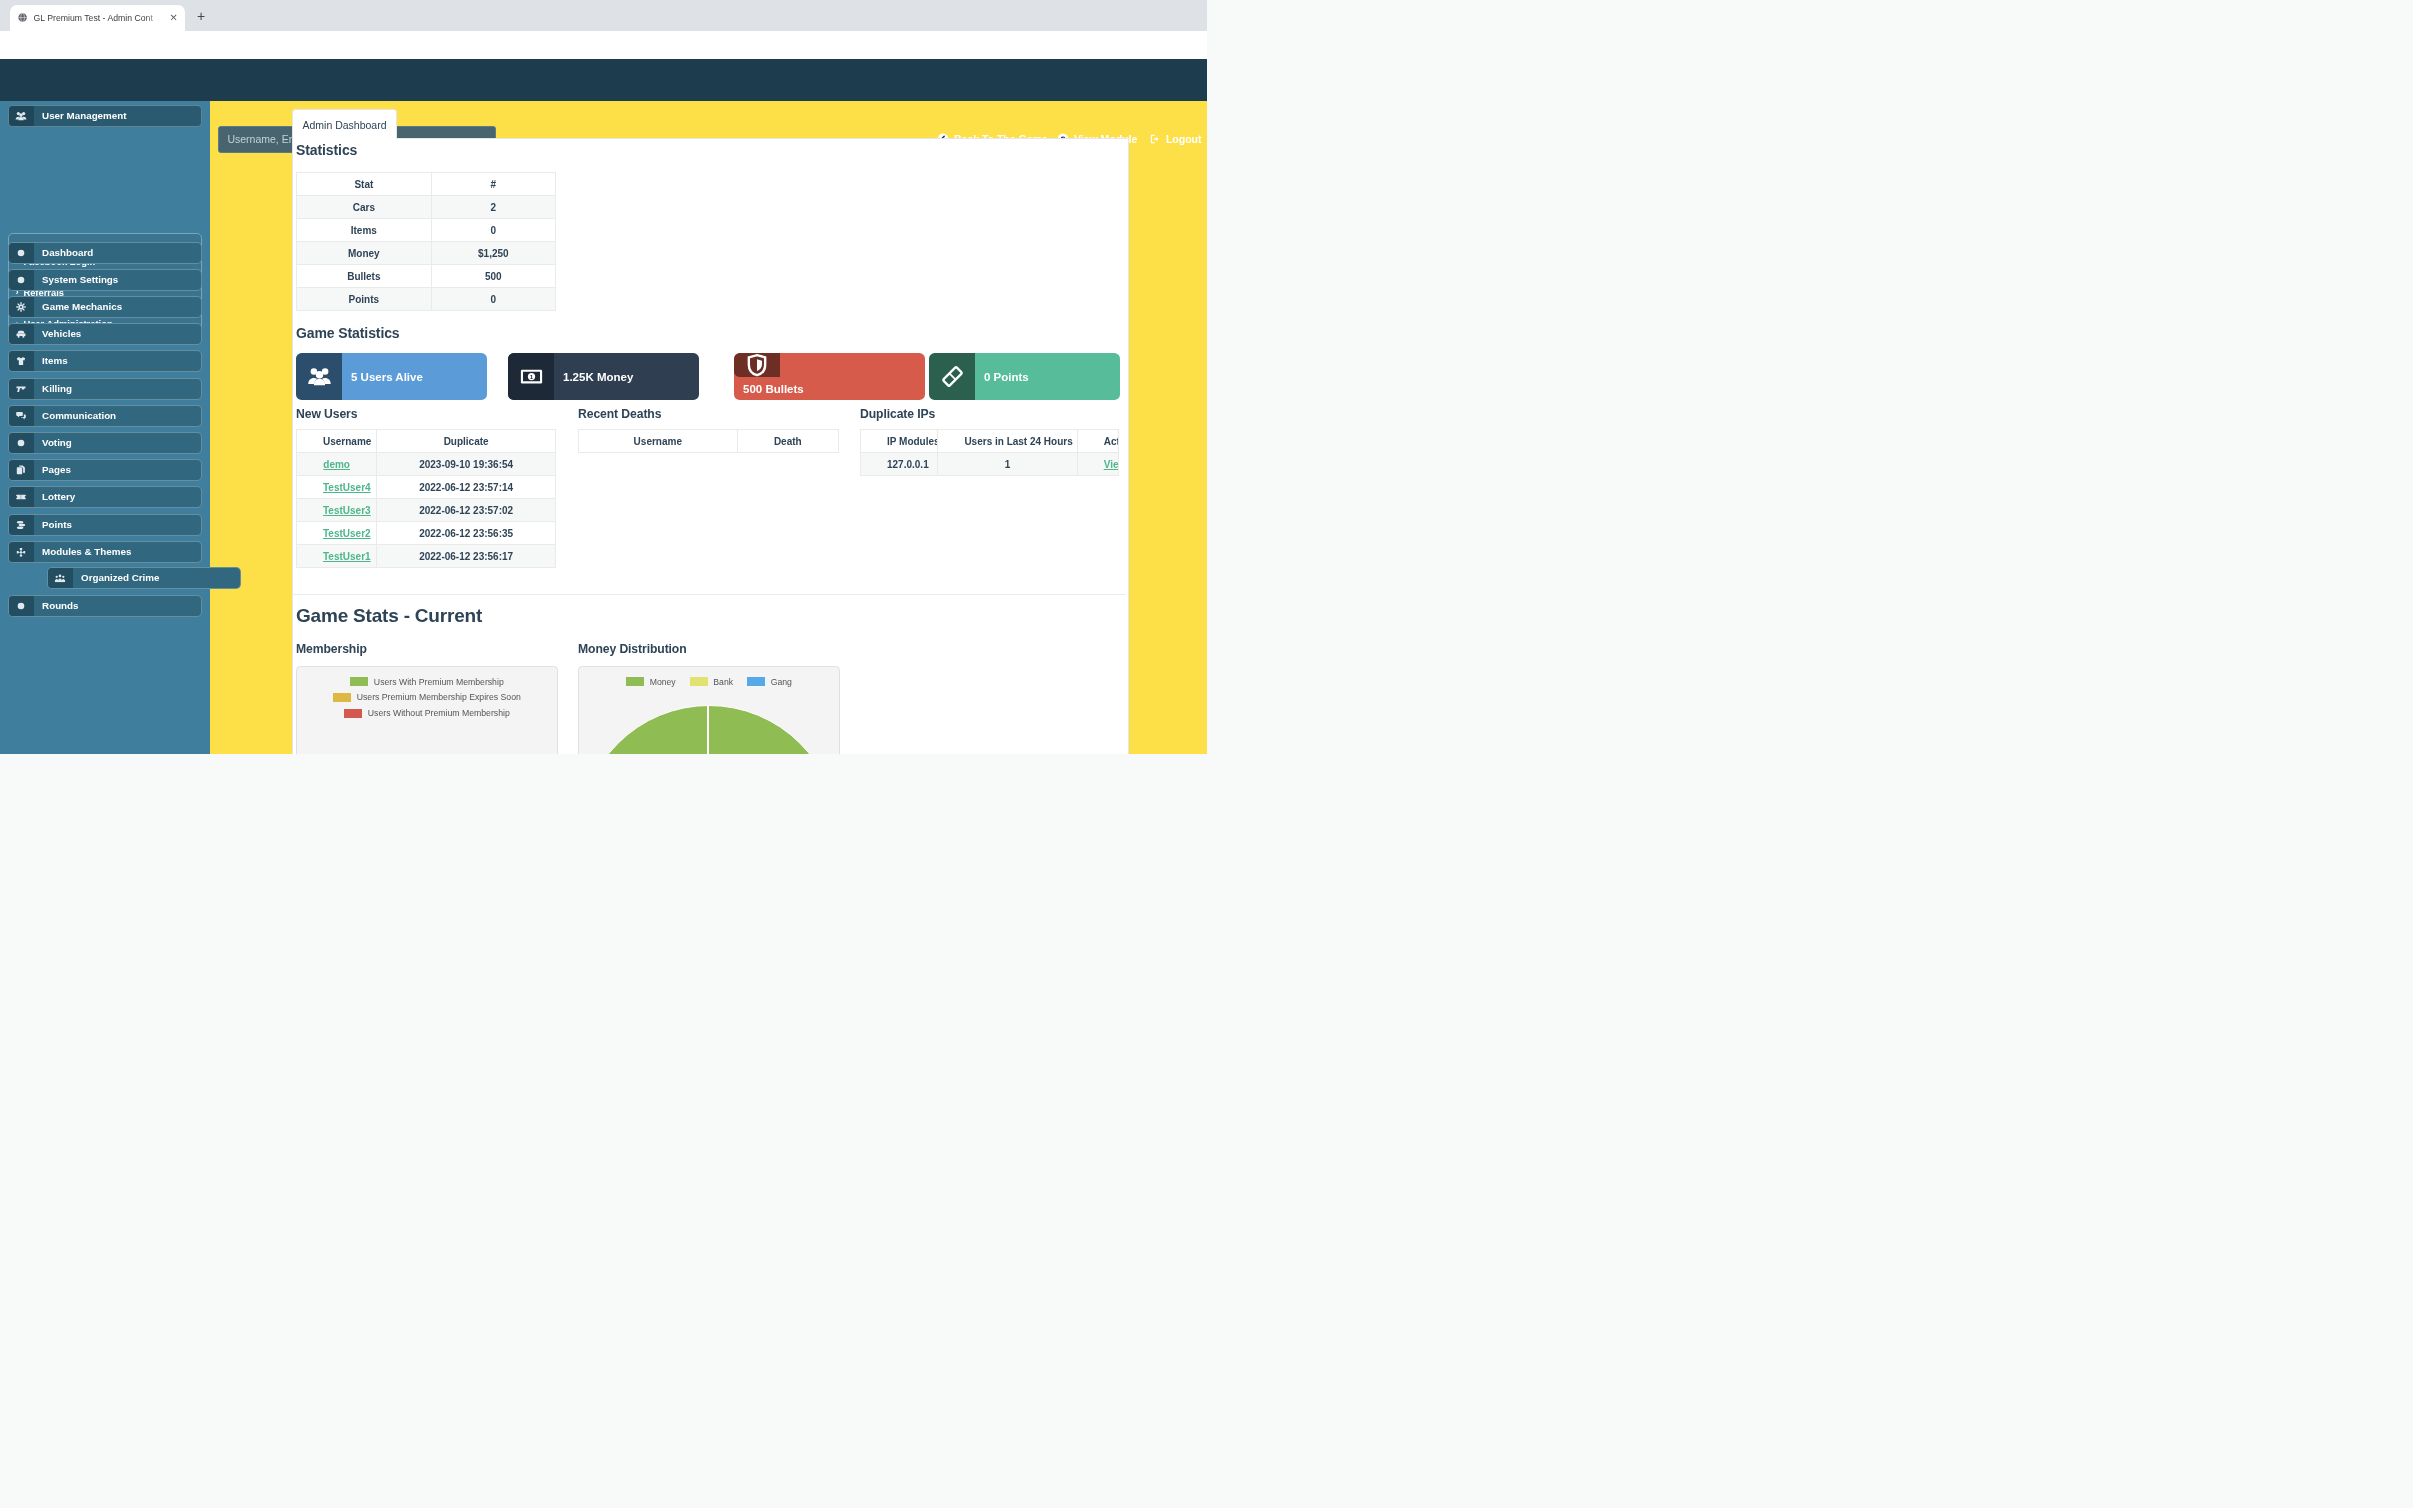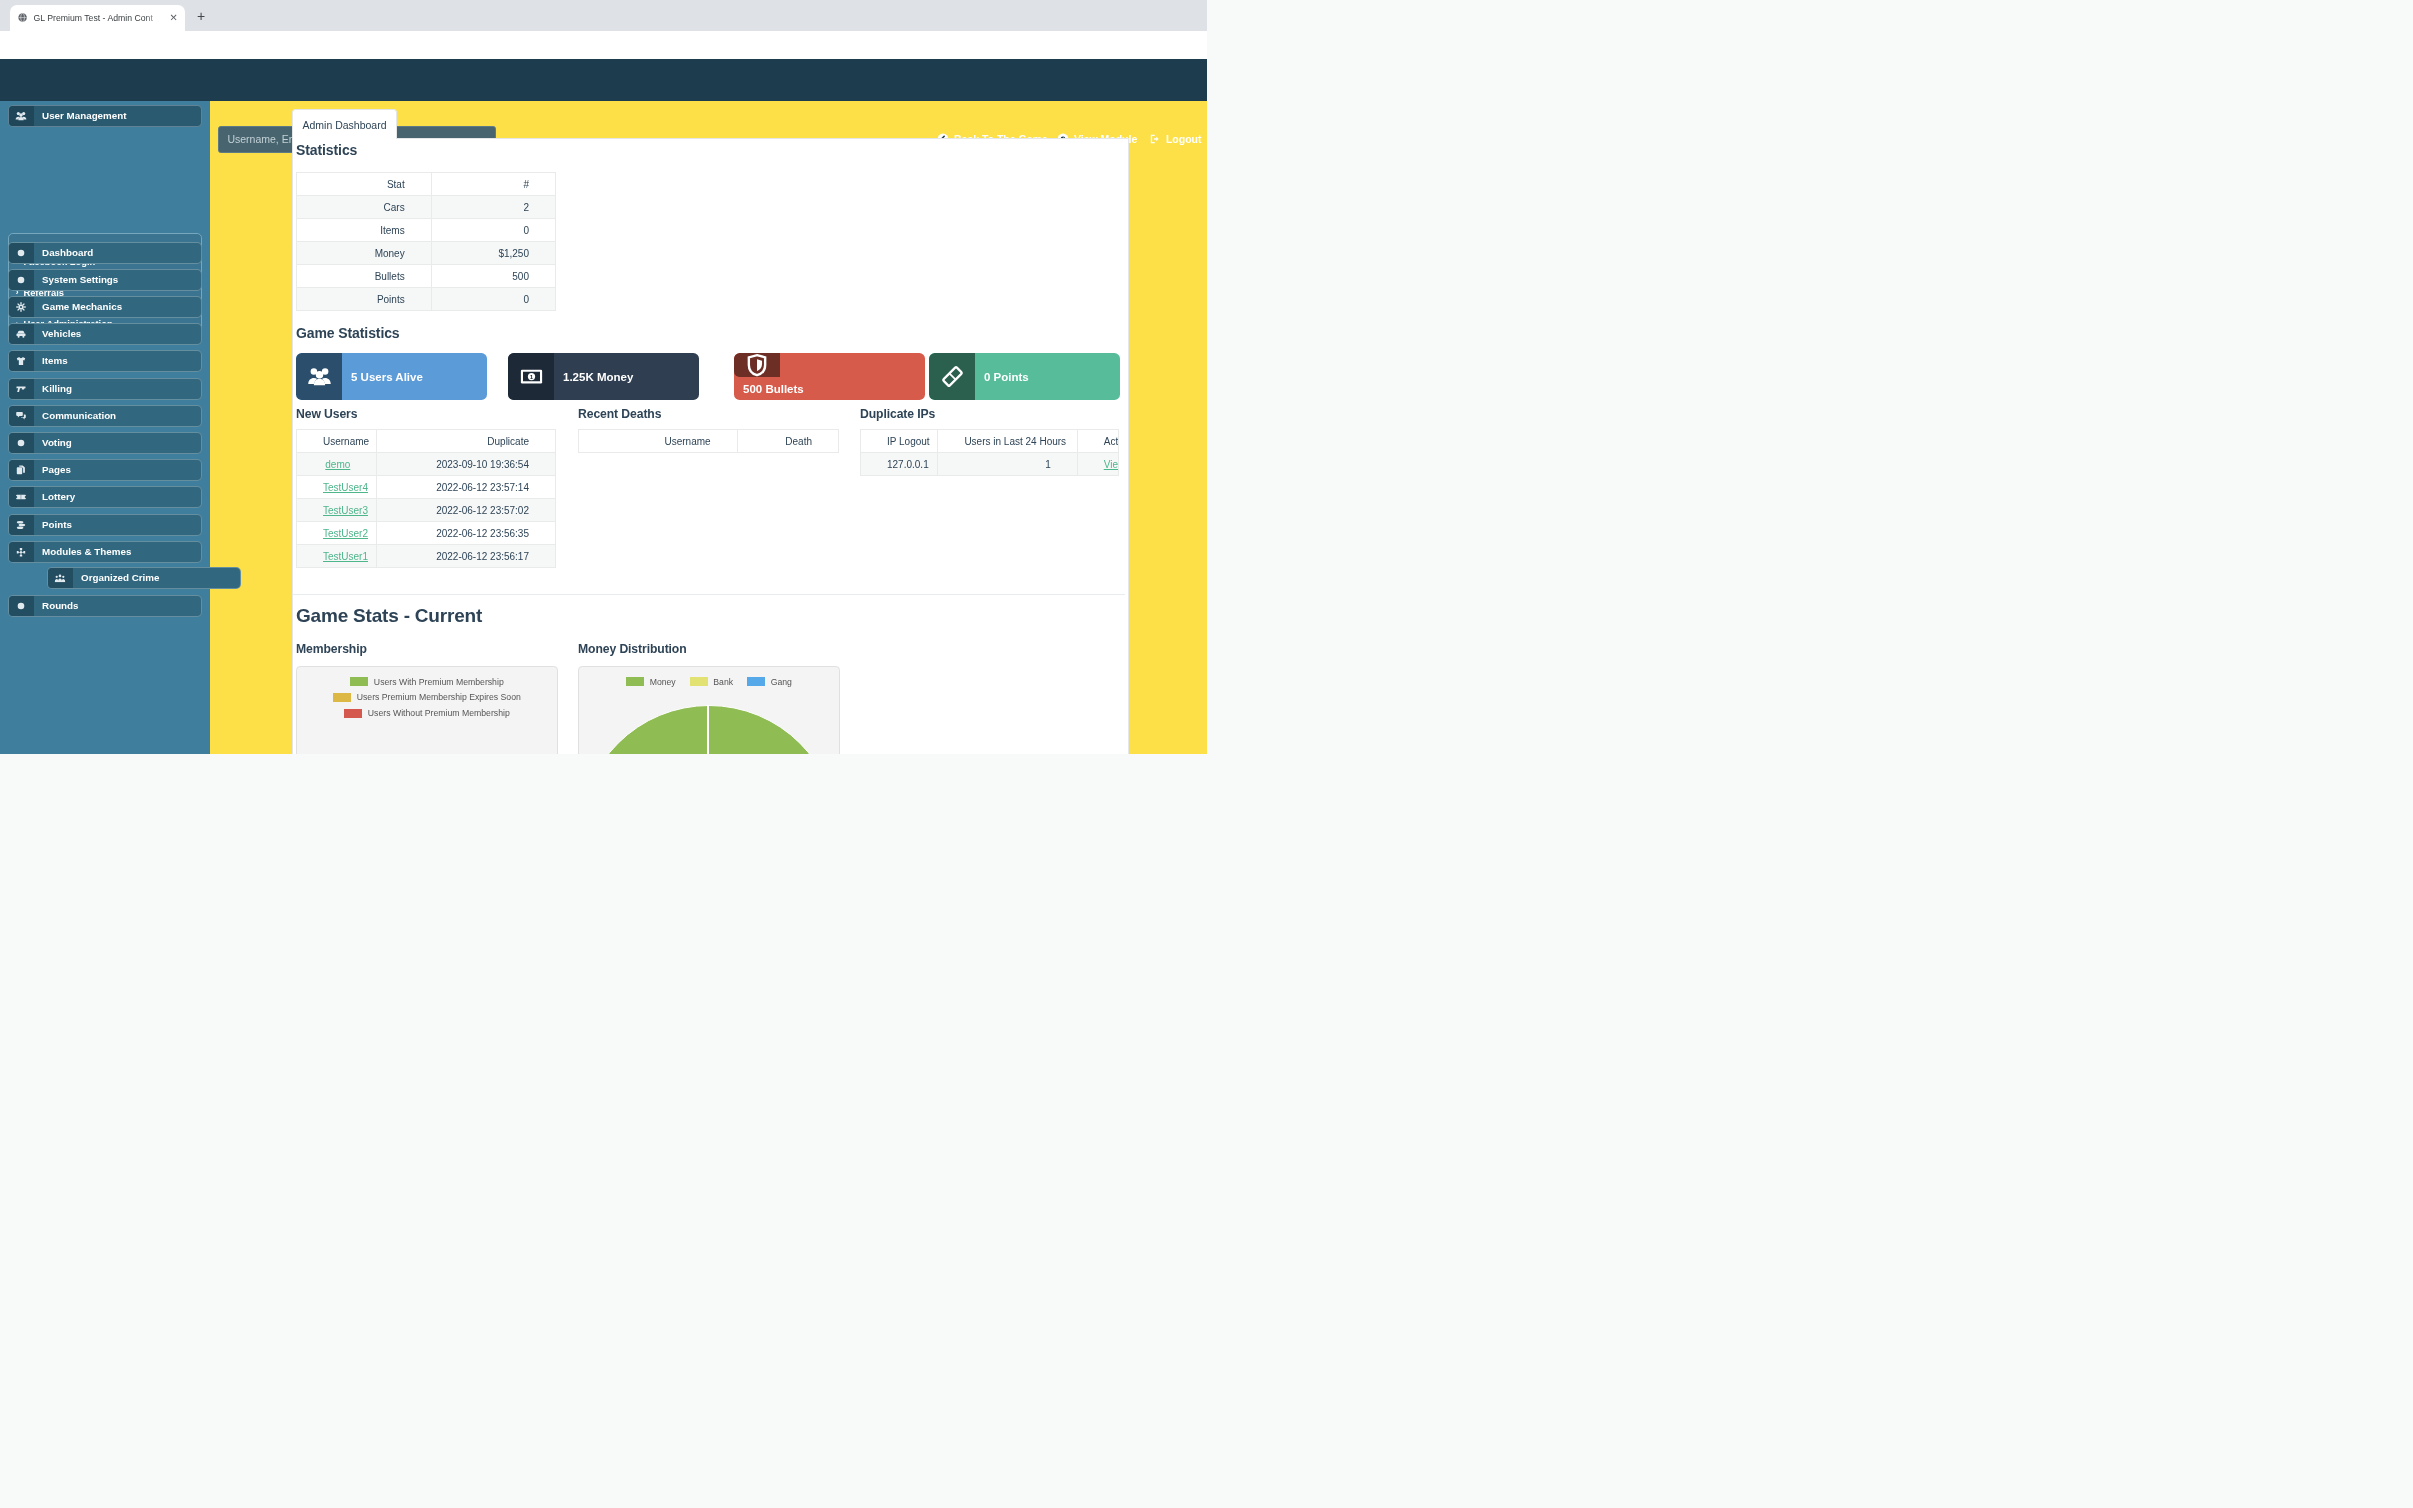--- a/index.html
+++ b/index.html
@@ -51,22 +51,22 @@
   
   #panel{left:292px;top:138px;width:835px;height:629px;background:#fff;border:0.7px solid #e4e6e7;
          box-shadow:0 0.7px 1.4px rgba(0,0,0,0.04);}
   #ctab{left:292px;top:109px;width:103px;height:29px;background:#fff;border:0.7px solid #e4e6e7;border-bottom:none;
         border-radius:3.5px 3.5px 0 0;display:flex;align-items:center;justify-content:center;
         font-size:10.5px;color:#2e4456;cursor:pointer;z-index:2;}
   .h-sec{font-size:14px;font-weight:bold;color:#2e4456;letter-spacing:-0.1px;}
   .h-sub{font-size:12.2px;font-weight:bold;color:#2e4456;letter-spacing:-0.1px;}
   .h-big{font-size:19px;font-weight:bold;color:#2e4456;letter-spacing:-0.2px;}
   table.gt{border-collapse:collapse;background:#fff;width:100%;table-layout:fixed;}
-  table.gt th,table.gt td{border:0.7px solid #e9eaea;height:23px;padding:0 26px;text-align:right;
-        font-size:10px;font-weight:normal;color:#2e4456;box-sizing:border-box;overflow:hidden;white-space:nowrap;}
+  table.gt th,table.gt td{border:0.7px solid #e9eaea;height:23px;padding:0 26px;text-align:center;
+        font-size:10px;font-weight:bold;color:#2e4456;box-sizing:border-box;overflow:hidden;white-space:nowrap;}
   table.gt tbody tr:nth-child(odd) td{background:#f6f7f7;}
   a.glink{color:#4db68b;text-decoration:underline;cursor:pointer;}
   .badge{position:absolute;top:353px;width:191px;height:47px;border-radius:5.6px;display:flex;overflow:hidden;}
   .badge .bico{width:46px;flex:none;display:flex;align-items:center;justify-content:center;border-radius:5.6px 0 0 5.6px;}
   .badge .blabel{flex:1;display:flex;align-items:center;padding-left:9px;color:#fff;font-size:11.5px;font-weight:bold;}
   .cpanel{position:absolute;top:666px;width:262px;height:140px;background:#f4f4f4;
           border:0.7px solid #e0e0e0;border-radius:4.2px;box-sizing:border-box;}
   .legrow{position:absolute;display:flex;align-items:center;gap:5.6px;font-size:8.7px;color:#555;}
   .swatch{width:18px;height:9px;display:inline-block;}
   #divider{left:293px;top:594px;width:832px;height:1.4px;background:#e7edef;}
@@ -497,21 +497,21 @@
   <div class="abs h-sub" style="left:860px;top:407px;">Duplicate IPs</div>
   <div class="abs" style="left:860px;top:429px;width:259px;">
     <table class="gt">
       <colgroup>
           <col style="width:30%">
           <col style="width:54%">
           <col style="width:16%">
         </colgroup>
       <thead>
           <tr>
-        <th>IP Logout</th>
+        <th>IP Modules</th>
         <th>Users in Last 24 Hours</th>
         <th>Action</th>
       </tr>
         </thead>
       <tbody>
         <tr>
           <td>127.0.0.1</td>
           <td>1</td>
           <td><a class="glink">View</a></td>
         </tr>

